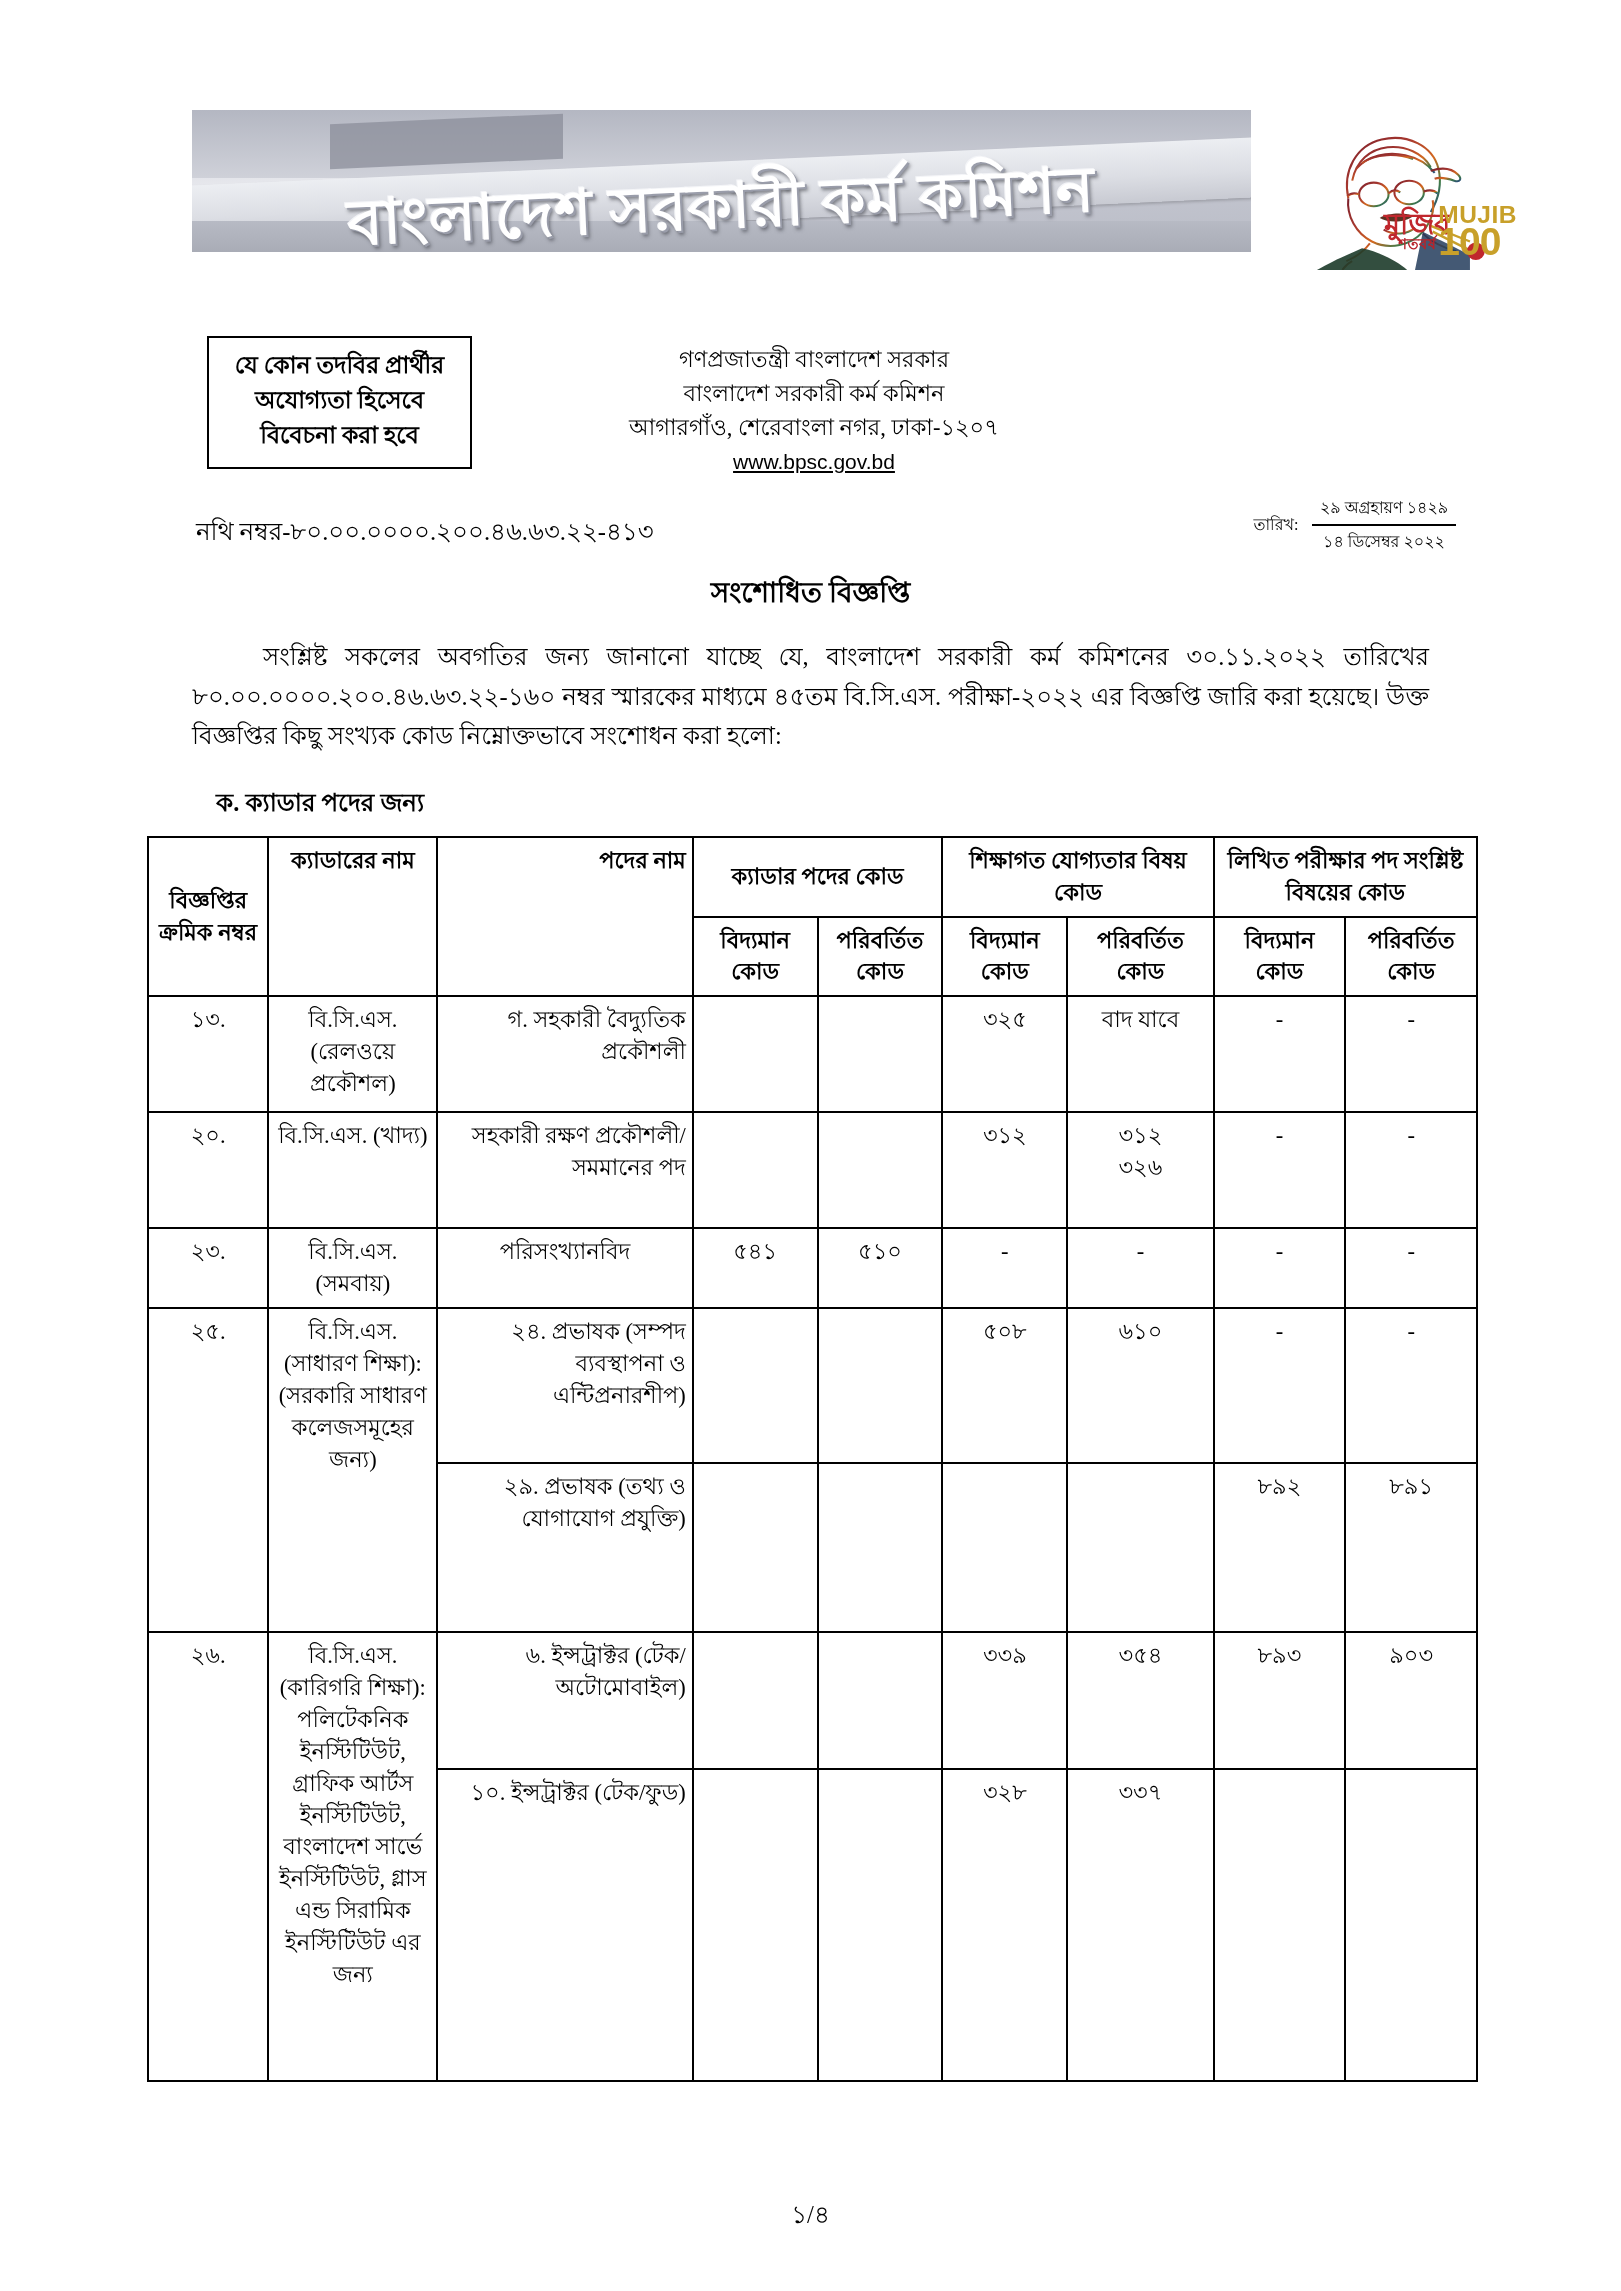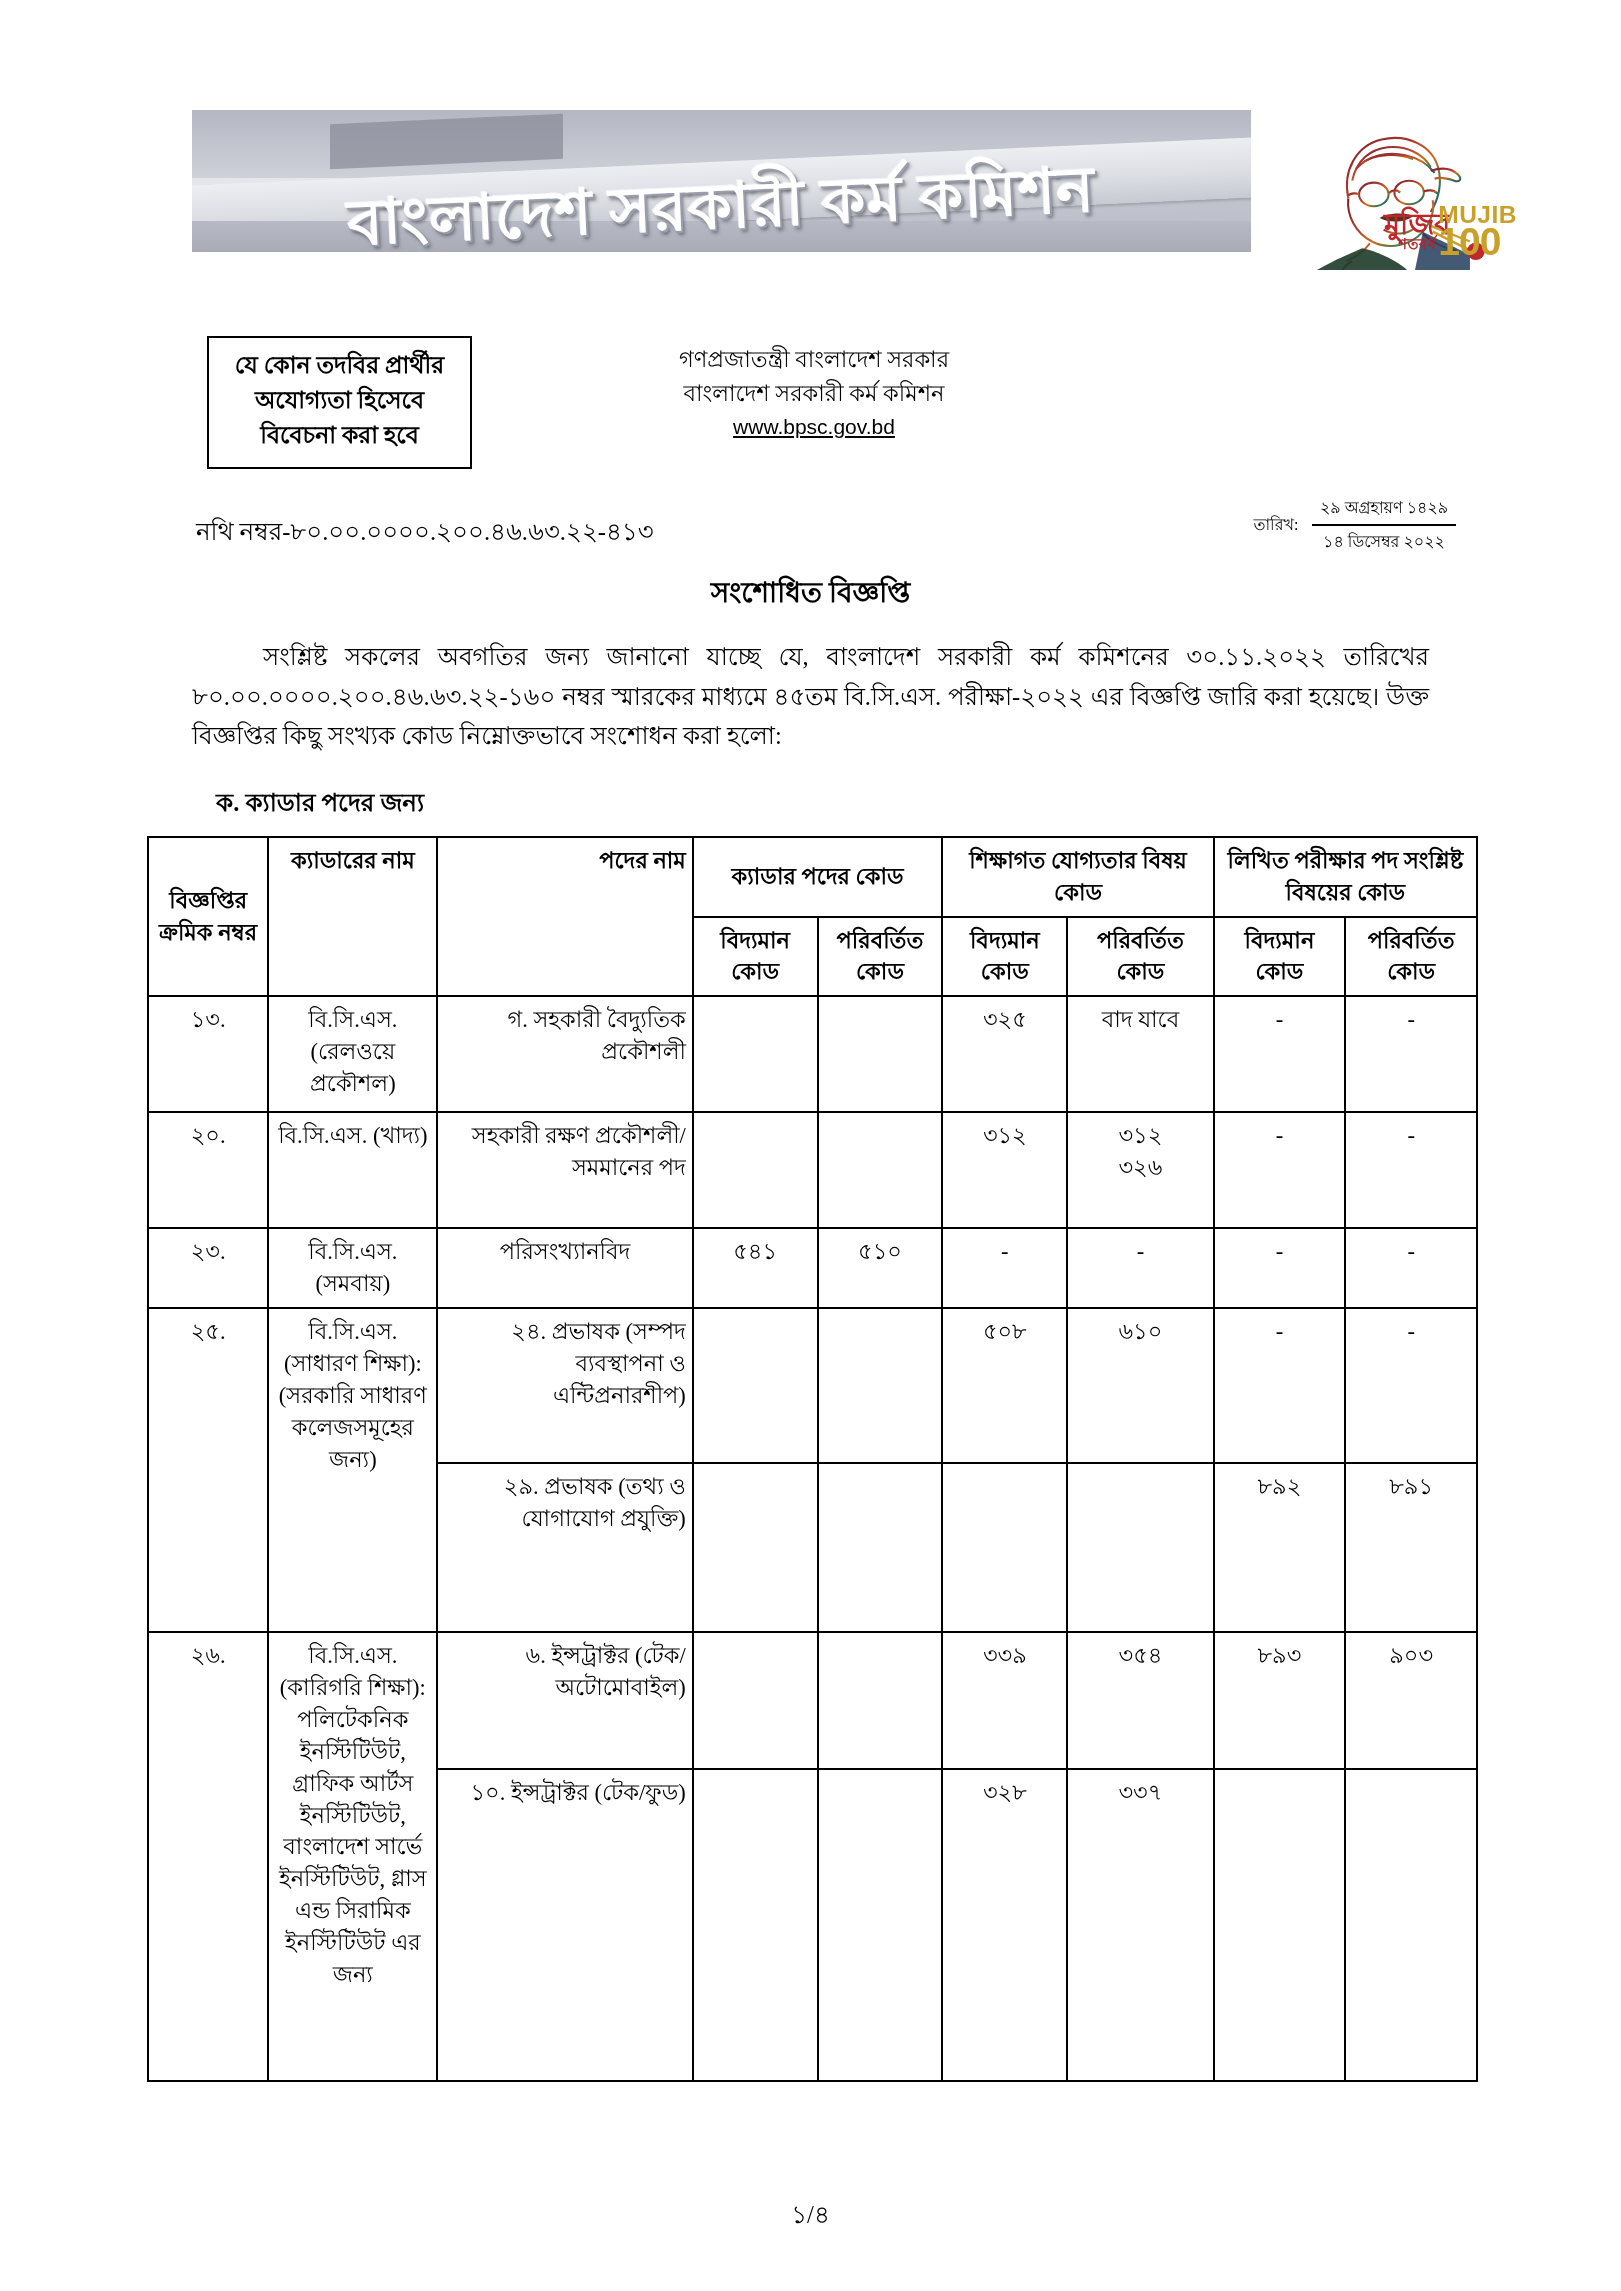--- a/index.html
+++ b/index.html
@@ -311,20 +311,21 @@
 
   <div class="notice-box">
     <div>যে কোন তদবির প্রার্থীর</div>
     <div>অযোগ্যতা হিসেবে</div>
     <div>বিবেচনা করা হবে</div>
   </div>
 
   <div class="gov-head">
     <div>গণপ্রজাতন্ত্রী বাংলাদেশ সরকার</div>
     <div>বাংলাদেশ সরকারী কর্ম কমিশন</div>
+    <div>আগারগাঁও, শেরেবাংলা নগর, ঢাকা-১২০৭</div>
     <div class="url">www.bpsc.gov.bd</div>
   </div>
 
   <div class="file-no">নথি নম্বর-৮০.০০.০০০০.২০০.৪৬.৬৩.২২-৪১৩</div>
 
   <div class="date-block">
     <div class="date-label">তারিখ:</div>
     <div class="date-vals">
       <span class="d1">২৯ অগ্রহায়ণ ১৪২৯</span>
       <span class="d2">১৪ ডিসেম্বর ২০২২</span>

